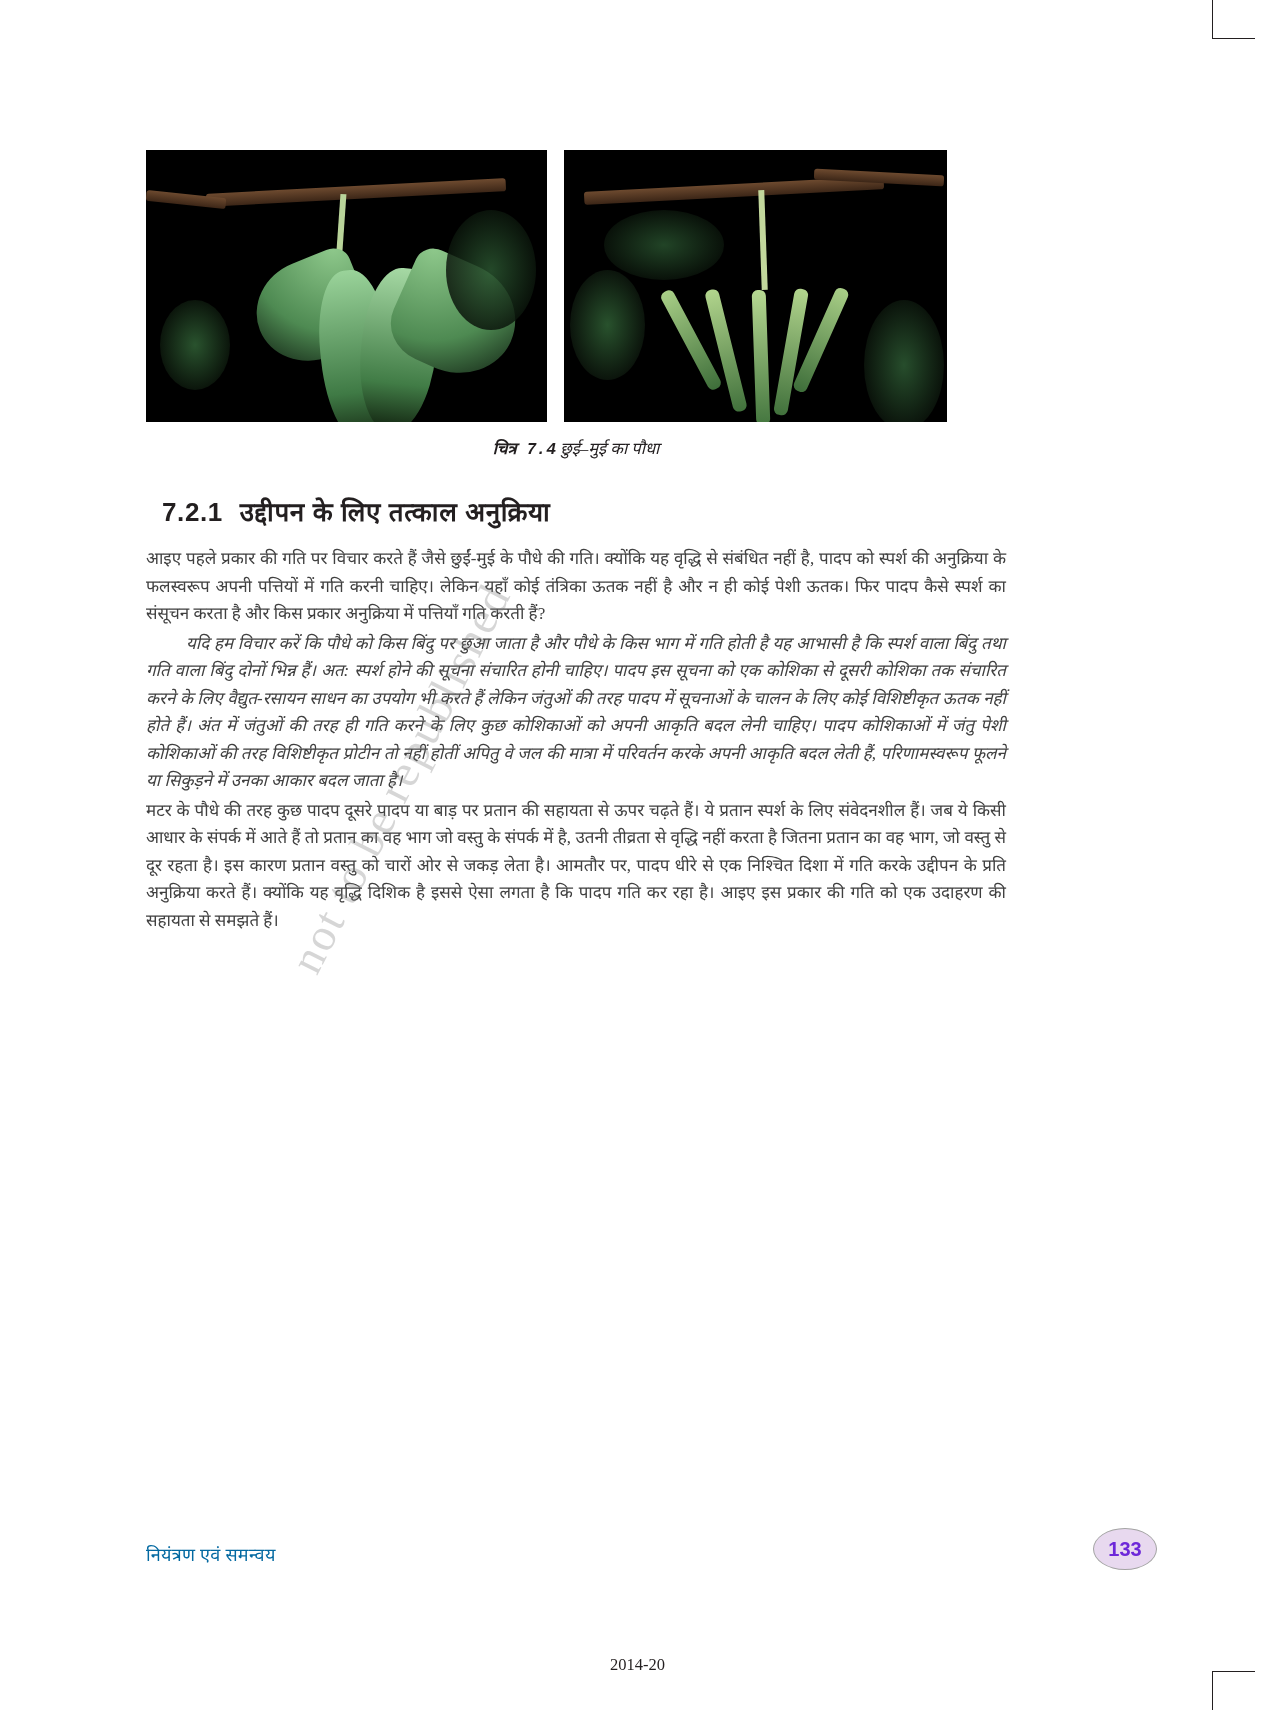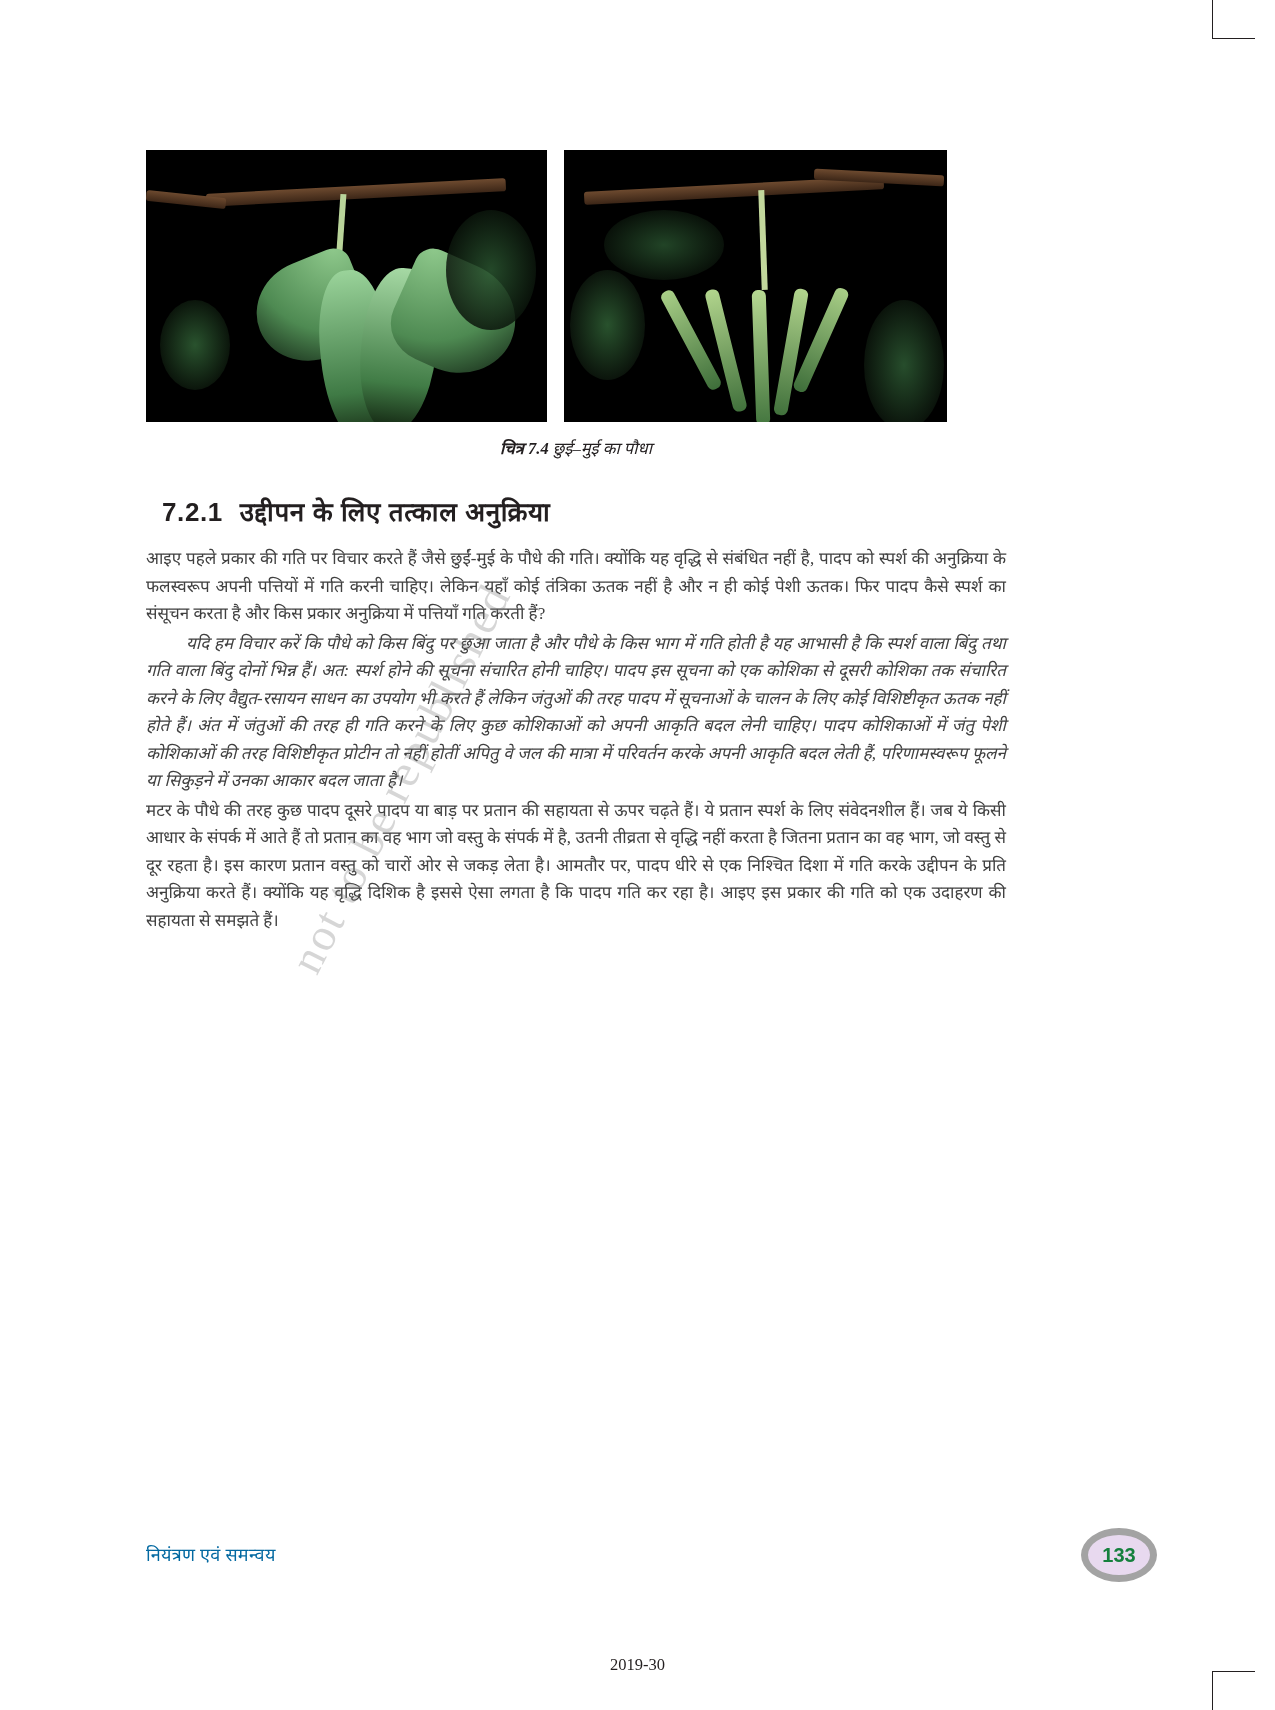--- a/index.html
+++ b/index.html
@@ -73,20 +73,21 @@
 
   .caption {
     text-align: center;
     margin-top: 14px;
     font-family: "Liberation Serif", serif;
     font-size: 16.5px;
     color: #231f20;
   }
   .caption b {
     font-style: italic;
+    font-family: Liberation Mono, monospace;
   }
   .caption .cap-italic {
     font-style: italic;
   }
 
   
   h2.section {
     font-family: "Liberation Sans", sans-serif;
     font-weight: bold;
     font-size: 26px;
@@ -123,28 +124,28 @@
     letter-spacing: 0.3px;
   }
   .page-badge {
     position: absolute;
     right: 118px;
     top: 1528px;
     width: 62px;
     height: 40px;
     border-radius: 50%;
     background: #e8d9ef;
-    border: 7px solid #a3a3a3;
+    border: 1px solid #a3a3a3;
     display: flex;
     align-items: center;
     justify-content: center;
     font-family: "Liberation Sans", sans-serif;
     font-weight: bold;
     font-size: 20px;
-    color: #15803d;
+    color: #6d28d9;
   }
   .year {
     position: absolute;
     left: 0;
     right: 0;
     top: 1655px;
     text-align: center;
     font-size: 16.5px;
     color: #231f20;
   }
@@ -222,15 +223,15 @@
     <p class="body">आइए पहले प्रकार की गति पर विचार करते हैं जैसे छुईं-मुई के पौधे की गति। क्योंकि यह वृद्धि से संबंधित नहीं है, पादप को स्पर्श की अनुक्रिया के फलस्वरूप अपनी पत्तियों में गति करनी चाहिए। लेकिन यहाँ कोई तंत्रिका ऊतक नहीं है और न ही कोई पेशी ऊतक। फिर पादप कैसे स्पर्श का संसूचन करता है और किस प्रकार अनुक्रिया में पत्तियाँ गति करती हैं?</p>
     <p class="body indent">यदि हम विचार करें कि पौधे को किस बिंदु पर छुआ जाता है और पौधे के किस भाग में गति होती है यह आभासी है कि स्पर्श वाला बिंदु तथा गति वाला बिंदु दोनों भिन्न हैं। अत: स्पर्श होने की सूचना संचारित होनी चाहिए। पादप इस सूचना को एक कोशिका से दूसरी कोशिका तक संचारित करने के लिए वैद्युत-रसायन साधन का उपयोग भी करते हैं लेकिन जंतुओं की तरह पादप में सूचनाओं के चालन के लिए कोई विशिष्टीकृत ऊतक नहीं होते हैं। अंत में जंतुओं की तरह ही गति करने के लिए कुछ कोशिकाओं को अपनी आकृति बदल लेनी चाहिए। पादप कोशिकाओं में जंतु पेशी कोशिकाओं की तरह विशिष्टीकृत प्रोटीन तो नहीं होतीं अपितु वे जल की मात्रा में परिवर्तन करके अपनी आकृति बदल लेती हैं, परिणामस्वरूप फूलने या सिकुड़ने में उनका आकार बदल जाता है।</p>
 
     <p class="body">मटर के पौधे की तरह कुछ पादप दूसरे पादप या बाड़ पर प्रतान की सहायता से ऊपर चढ़ते हैं। ये प्रतान स्पर्श के लिए संवेदनशील हैं। जब ये किसी आधार के संपर्क में आते हैं तो प्रतान का वह भाग जो वस्तु के संपर्क में है, उतनी तीव्रता से वृद्धि नहीं करता है जितना प्रतान का वह भाग, जो वस्तु से दूर रहता है। इस कारण प्रतान वस्तु को चारों ओर से जकड़ लेता है। आमतौर पर, पादप धीरे से एक निश्चित दिशा में गति करके उद्दीपन के प्रति अनुक्रिया करते हैं। क्योंकि यह वृद्धि दिशिक है इससे ऐसा लगता है कि पादप गति कर रहा है। आइए इस प्रकार की गति को एक उदाहरण की सहायता से समझते हैं।</p>
   </div>
 
   <div class="watermark">not to be republished</div>
 
   <div class="footer-left">नियंत्रण एवं समन्वय</div>
   <div class="page-badge">133</div>
-  <div class="year">2019-30</div>
+  <div class="year">2014-20</div>
 
 </div>
 
 </body></html>

